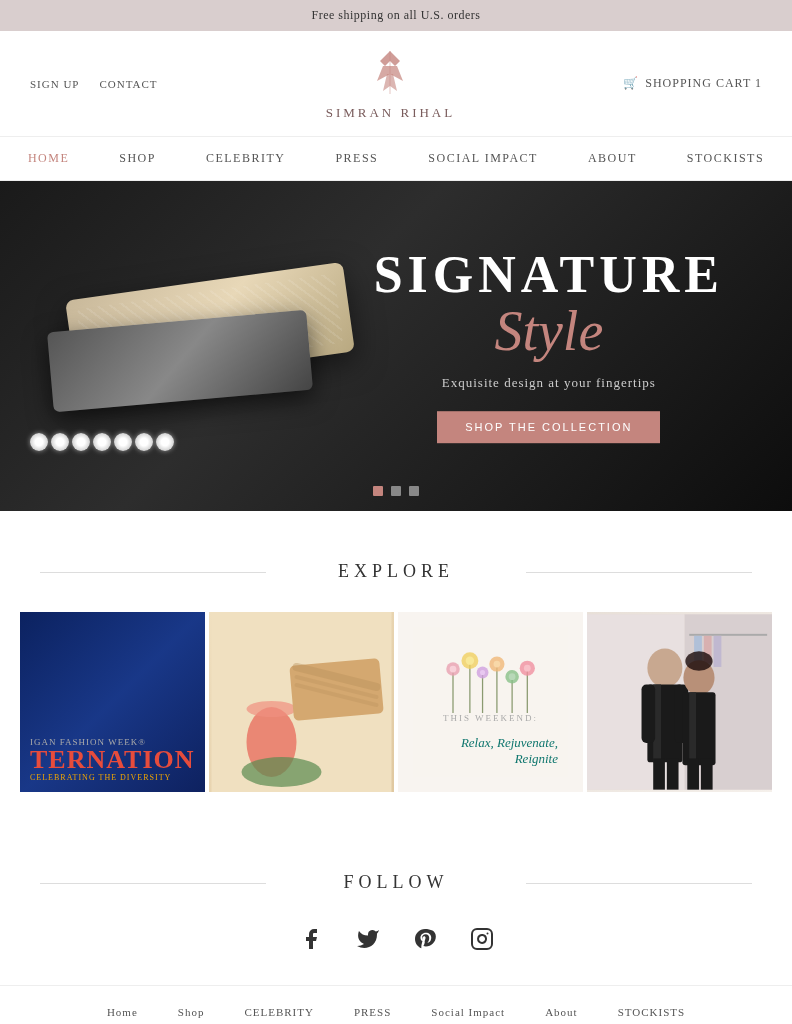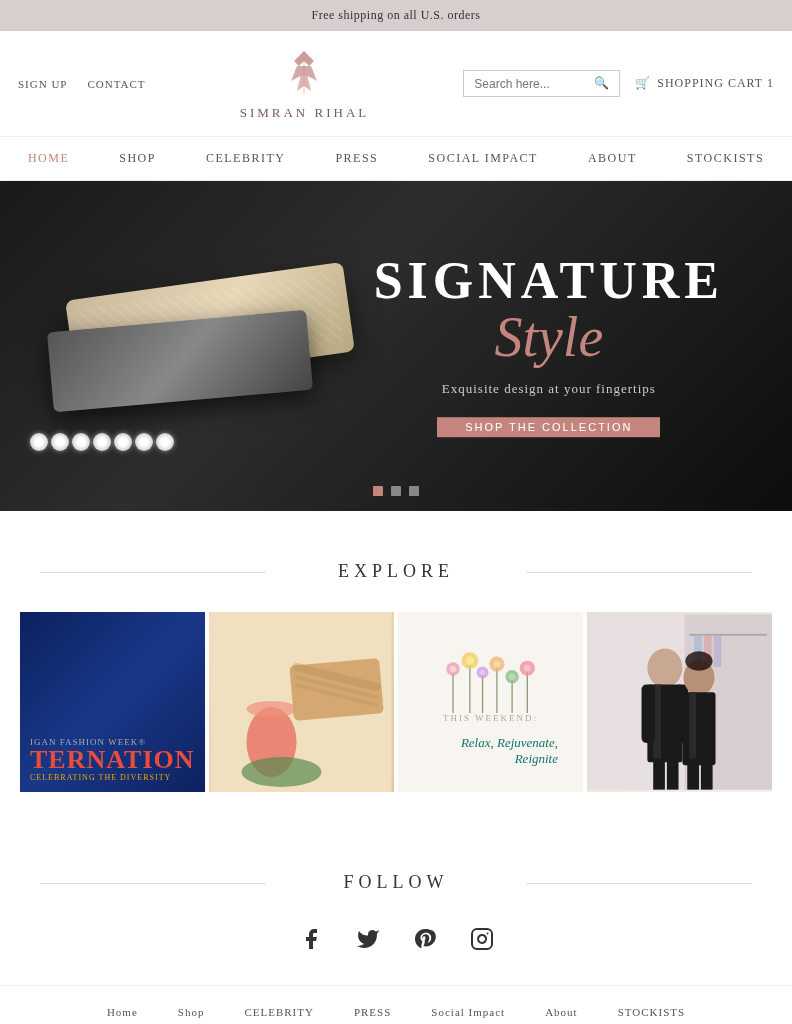--- a/index.html
+++ b/index.html
@@ -13,21 +13,21 @@
       font-size: 12px;
       letter-spacing: 0.5px;
       color: #333;
     }
 
     
     .header {
       display: flex;
       align-items: center;
       justify-content: space-between;
-      padding: 15px 18px;
+      padding: 15px 30px;
       background: #fff;
     }
     .header-left {
       display: flex;
       gap: 20px;
       font-size: 11px;
       letter-spacing: 1px;
       color: #555;
     }
     .header-left a {
@@ -191,21 +191,21 @@
       font-size: 13px;
       color: #ccc;
       margin-top: 12px;
       letter-spacing: 1px;
     }
     .hero-btn {
       margin-top: 20px;
       display: inline-block;
       background: #c4857e;
       color: #fff;
-      padding: 4px 28px;
+      padding: 10px 28px;
       font-size: 11px;
       letter-spacing: 2px;
       cursor: pointer;
       border: none;
     }
     .slider-dots {
       position: absolute;
       bottom: 15px;
       left: 50%;
       transform: translateX(-50%);
@@ -361,24 +361,20 @@
     <svg class="logo-icon" viewBox="0 0 50 55">
       <path d="M25 5 L15 15 L20 20 L25 15 L30 20 L35 15 Z" fill="#c4857e" opacity="0.8"></path>
       <path d="M18 20 L12 35 L25 28 L38 35 L32 20 Z" fill="#c4857e" opacity="0.7"></path>
       <path d="M22 28 L18 45 L25 40 L32 45 L28 28 Z" fill="#c4857e" opacity="0.6"></path>
       <line x1="25" y1="5" x2="25" y2="48" stroke="#c4857e" stroke-width="1.5" opacity="0.3"></line>
     </svg>
     <div class="logo-name">SIMRAN RIHAL</div>
   </div>
 
   <div class="header-right">
-    <div class="search-box">
-      <input type="text" placeholder="Search here..." style="">
-      <span>🔍</span>
-    </div>
     <div class="cart-btn">
       <span>🛒</span>
       <span>SHOPPING CART 1</span>
     </div>
   </div>
 </div>
 
 <nav class="nav">
   <a class="active">HOME</a>
   <a>SHOP</a>

